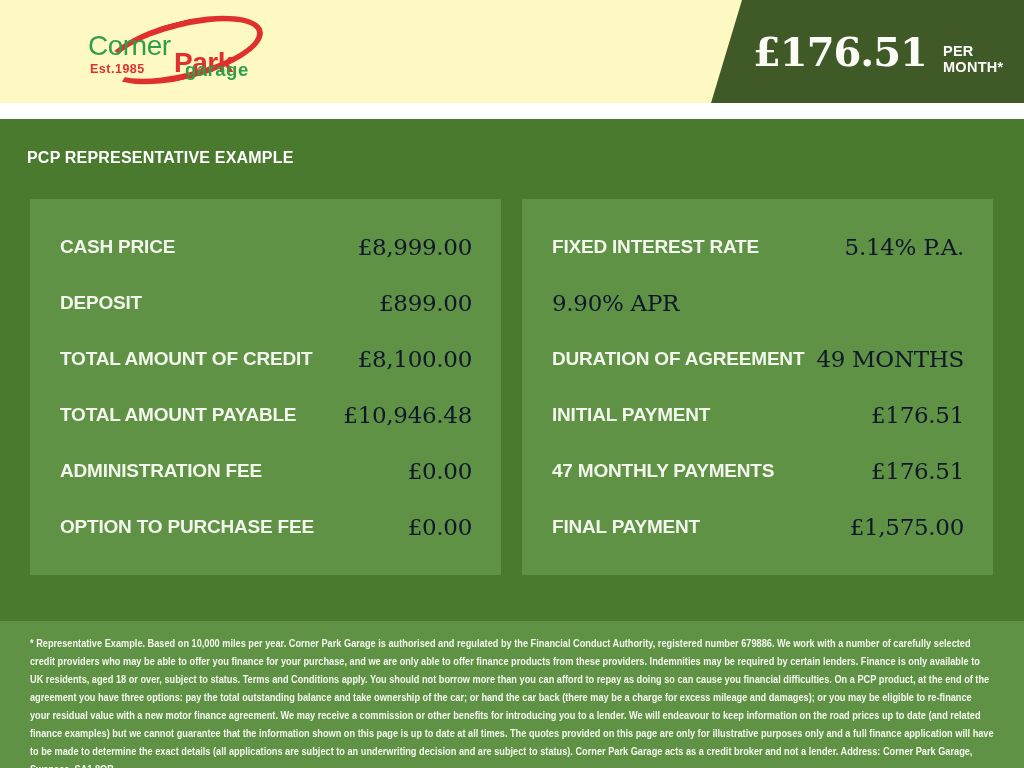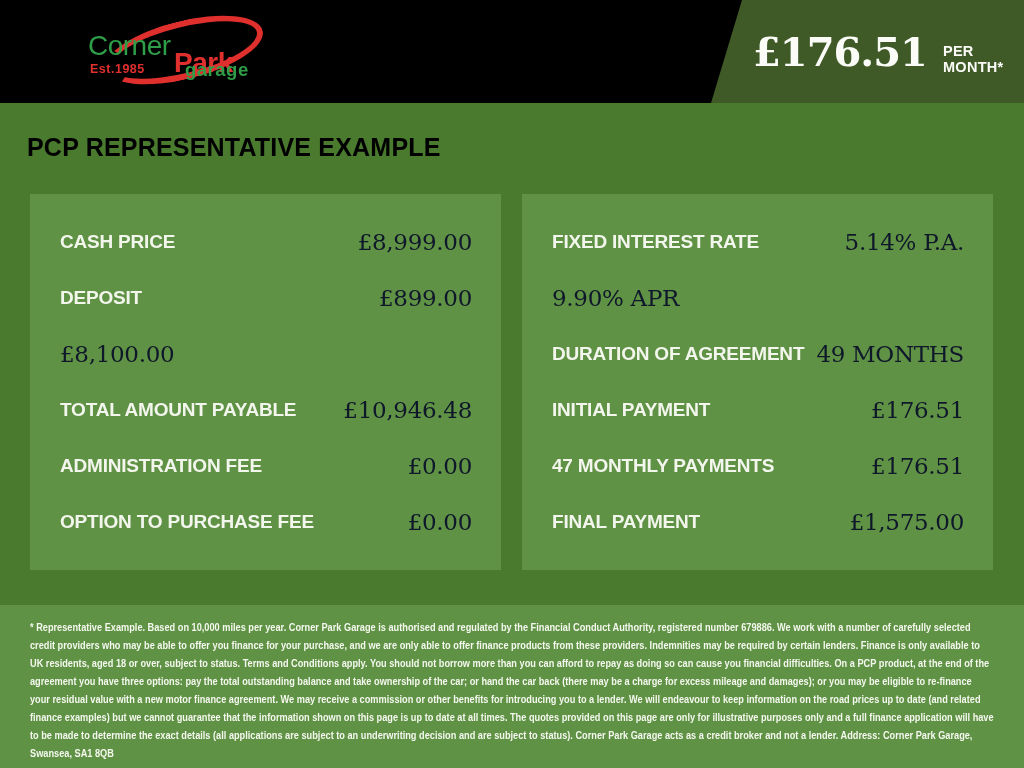--- a/index.html
+++ b/index.html
@@ -1,21 +1,21 @@
 <!DOCTYPE html>
 <html><head>
 <meta charset="utf-8">
 <style>
   * { margin:0; padding:0; box-sizing:border-box; }
   html,body { width:1024px; height:768px; overflow:hidden; }
   body { font-family:"Liberation Sans", sans-serif; background:#fff; }
   .page { position:relative; width:1024px; height:768px; }
 
   
-  .header { position:relative; width:1024px; height:103px; background:#000000; }
+  .header { position:relative; width:1024px; height:103px; background:#fef9c3; }
 
   .logo { position:absolute; left:85px; top:21px; width:210px; height:68px; }
   .logo-swoosh { position:absolute; left:18px; top:0; width:162px; height:58px;
     border:6px solid #e0302e; border-left-color:transparent; border-radius:50%;
     transform:rotate(-14deg); }
   .logo-corner { position:absolute; left:3px; top:9px; font-size:28px; font-weight:normal;
     color:#2f9e48; letter-spacing:-0.5px; }
   .logo-park { position:absolute; left:89px; top:26px; font-size:28px; font-weight:bold;
     color:#e0302e; letter-spacing:-0.5px;text-align:right; }
   .logo-est { position:absolute; left:5px; top:41px; font-size:12.5px; font-weight:bold;
@@ -26,22 +26,22 @@
   .price-banner { position:absolute; right:0; top:0; width:313px; height:103px;
     background:#3f5a27; clip-path:polygon(31px 0, 100% 0, 100% 100%, 0 100%);
     display:flex; align-items:center; padding-left:42px; }
   .price-amount { font-family:"DejaVu Serif", serif; font-weight:bold; font-size:40px;
     color:#fbfcf8; letter-spacing:-1px; }
   .price-per { font-size:14.5px; font-weight:bold; color:#fbfcf8; letter-spacing:0.3px;
     margin-left:16px; margin-top:14px; }
 
   
   .main { position:relative; width:1024px; height:502px; background:#4a7a2e; }
-  .section-title { padding:30px 0 0 27px; font-size:25px; font-weight:bold;
-    color:#000000; letter-spacing:0.2px; }
+  .section-title { padding:30px 0 0 27px; font-size:16px; font-weight:bold;
+    color:#ffffff; letter-spacing:0.2px;margin-top:16px; }
 
   .panels { display:flex; gap:21px; margin:32px 31px 0 30px; }
   .panel { flex:1; height:376px; background:#609245; padding:20px 0; }
   .finance-row { height:56px; display:flex; align-items:center;
     justify-content:space-between; padding:0 29px 0 30px; }
   .row-label { font-size:19px; font-weight:bold; color:#f2f6ec; letter-spacing:-0.2px; }
   .row-value { font-family:"DejaVu Serif", serif; font-size:23px; color:#0f172a;
     letter-spacing:-0.3px; }
 
   
@@ -80,20 +80,21 @@
       <div class="panel">
         <div class="finance-row">
           <span class="row-label">CASH PRICE</span>
           <span class="row-value">£8,999.00</span>
         </div>
         <div class="finance-row">
           <span class="row-label">DEPOSIT</span>
           <span class="row-value">£899.00</span>
         </div>
         <div class="finance-row">
+          <span class="row-label">TOTAL AMOUNT OF CREDIT</span>
           <span class="row-value">£8,100.00</span>
         </div>
         <div class="finance-row">
           <span class="row-label">TOTAL AMOUNT PAYABLE</span>
           <span class="row-value">£10,946.48</span>
         </div>
         <div class="finance-row">
           <span class="row-label">ADMINISTRATION FEE</span>
           <span class="row-value">£0.00</span>
         </div>

